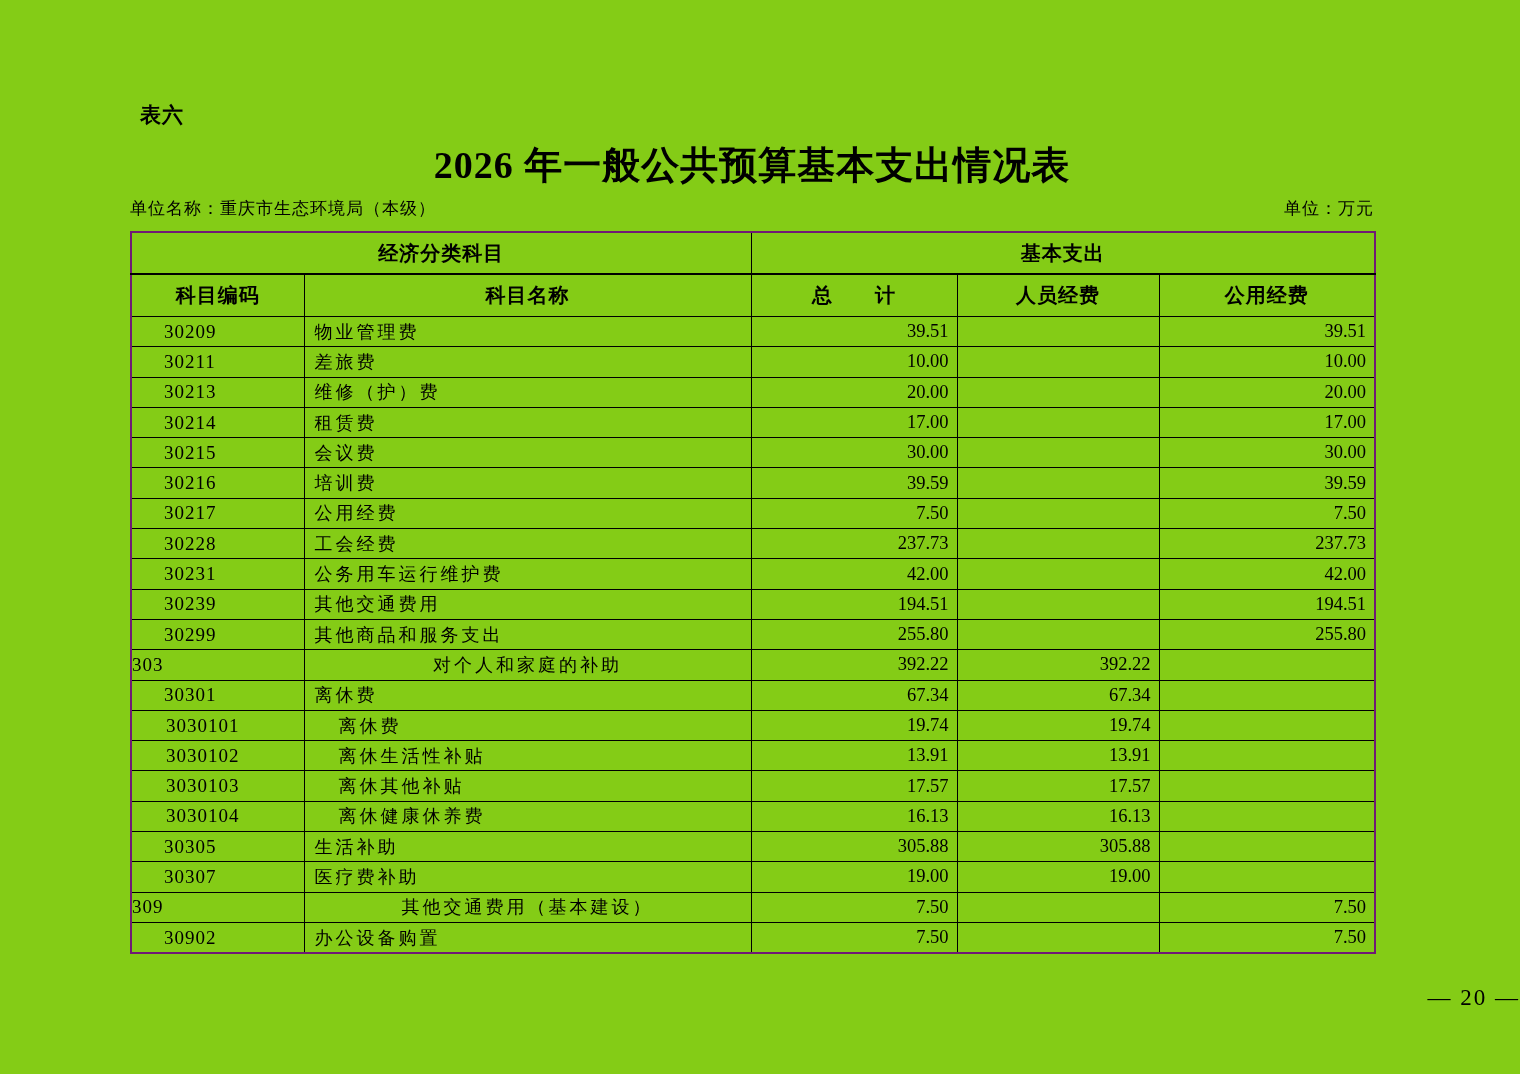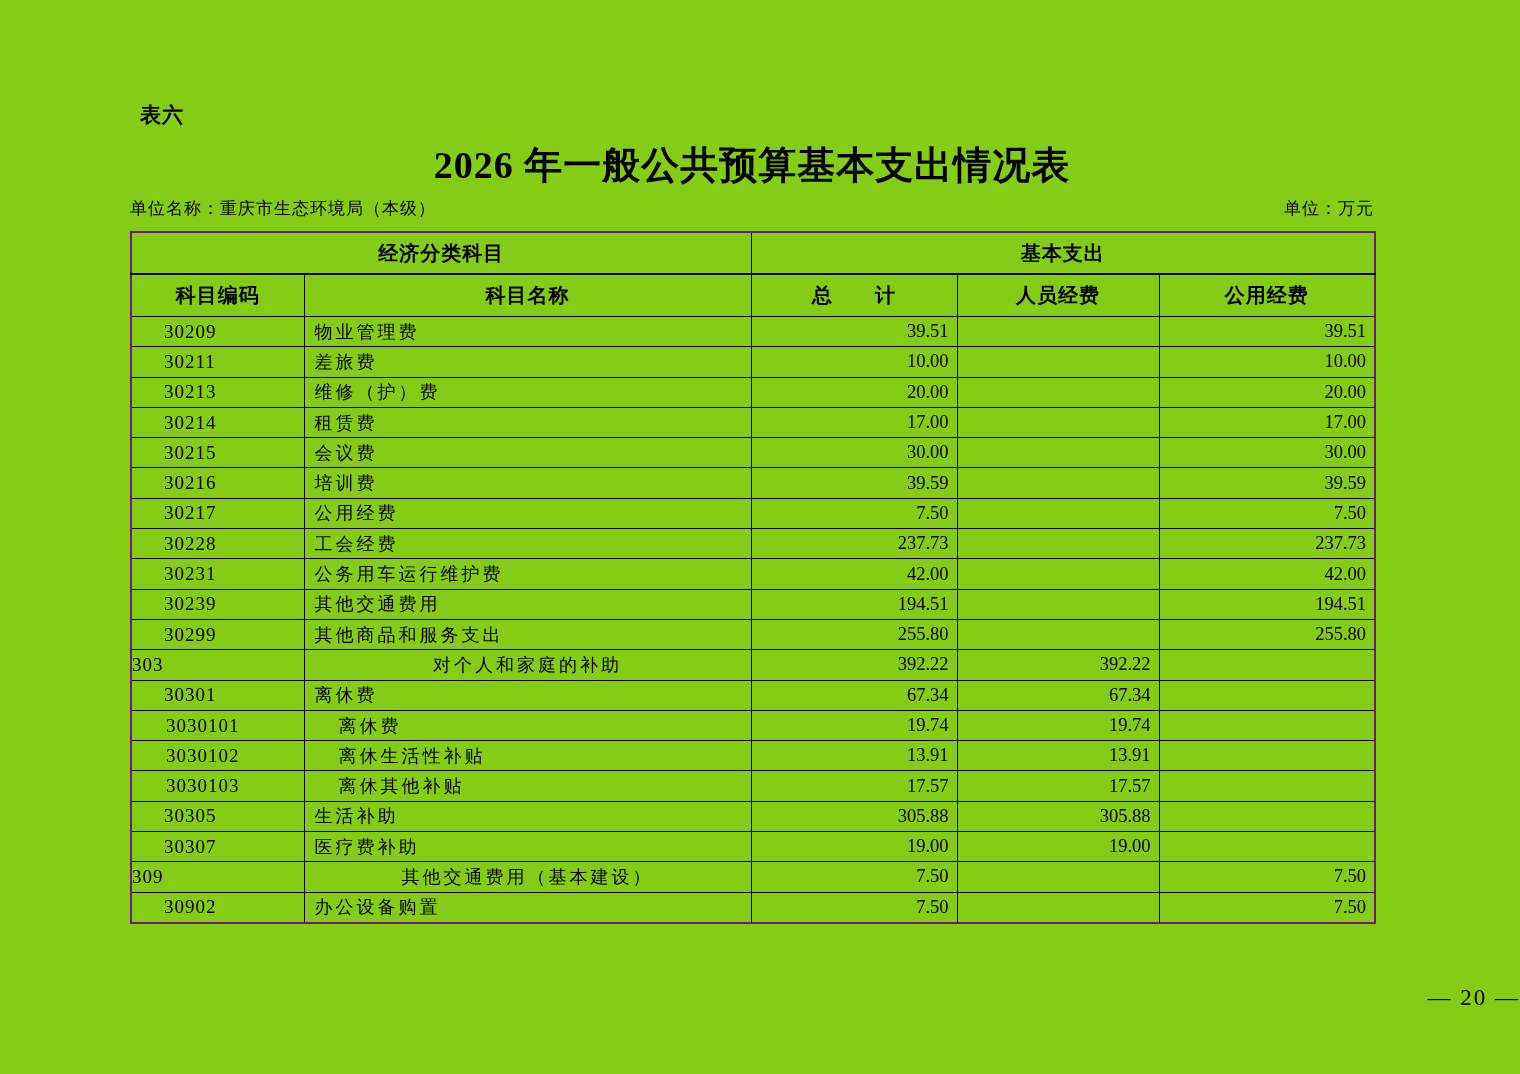--- a/index.html
+++ b/index.html
@@ -257,20 +257,27 @@
           <td class="num"></td>
         </tr>
         <tr>
           <td class="code lv3">3030103</td>
           <td class="name lv3">离休其他补贴</td>
           <td class="num">17.57</td>
           <td class="num">17.57</td>
           <td class="num"></td>
         </tr>
         <tr>
+          <td class="code lv3">3030104</td>
+          <td class="name lv3">离休健康休养费</td>
+          <td class="num">16.13</td>
+          <td class="num">16.13</td>
+          <td class="num"></td>
+        </tr>
+        <tr>
           <td class="code lv2">30305</td>
           <td class="name lv2">生活补助</td>
           <td class="num">305.88</td>
           <td class="num">305.88</td>
           <td class="num"></td>
         </tr>
         <tr>
           <td class="code lv2">30307</td>
           <td class="name lv2">医疗费补助</td>
           <td class="num">19.00</td>

